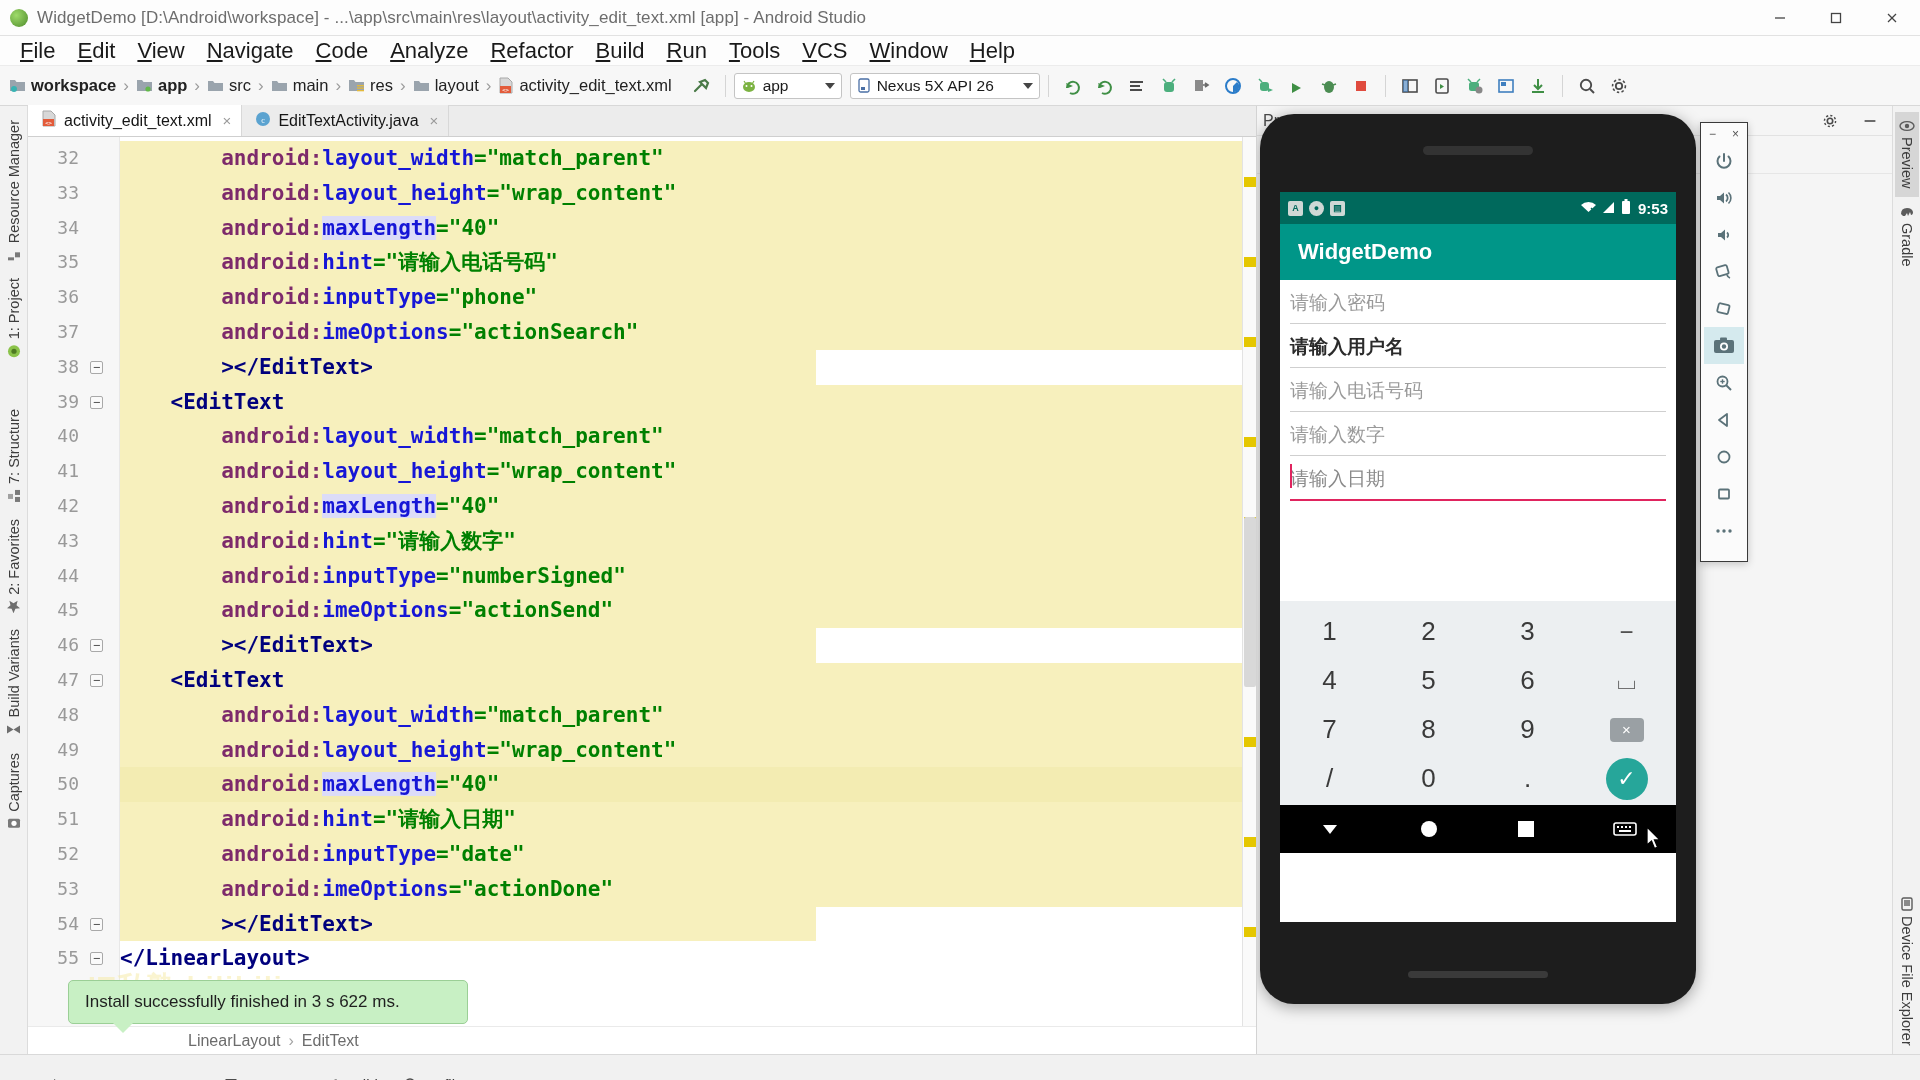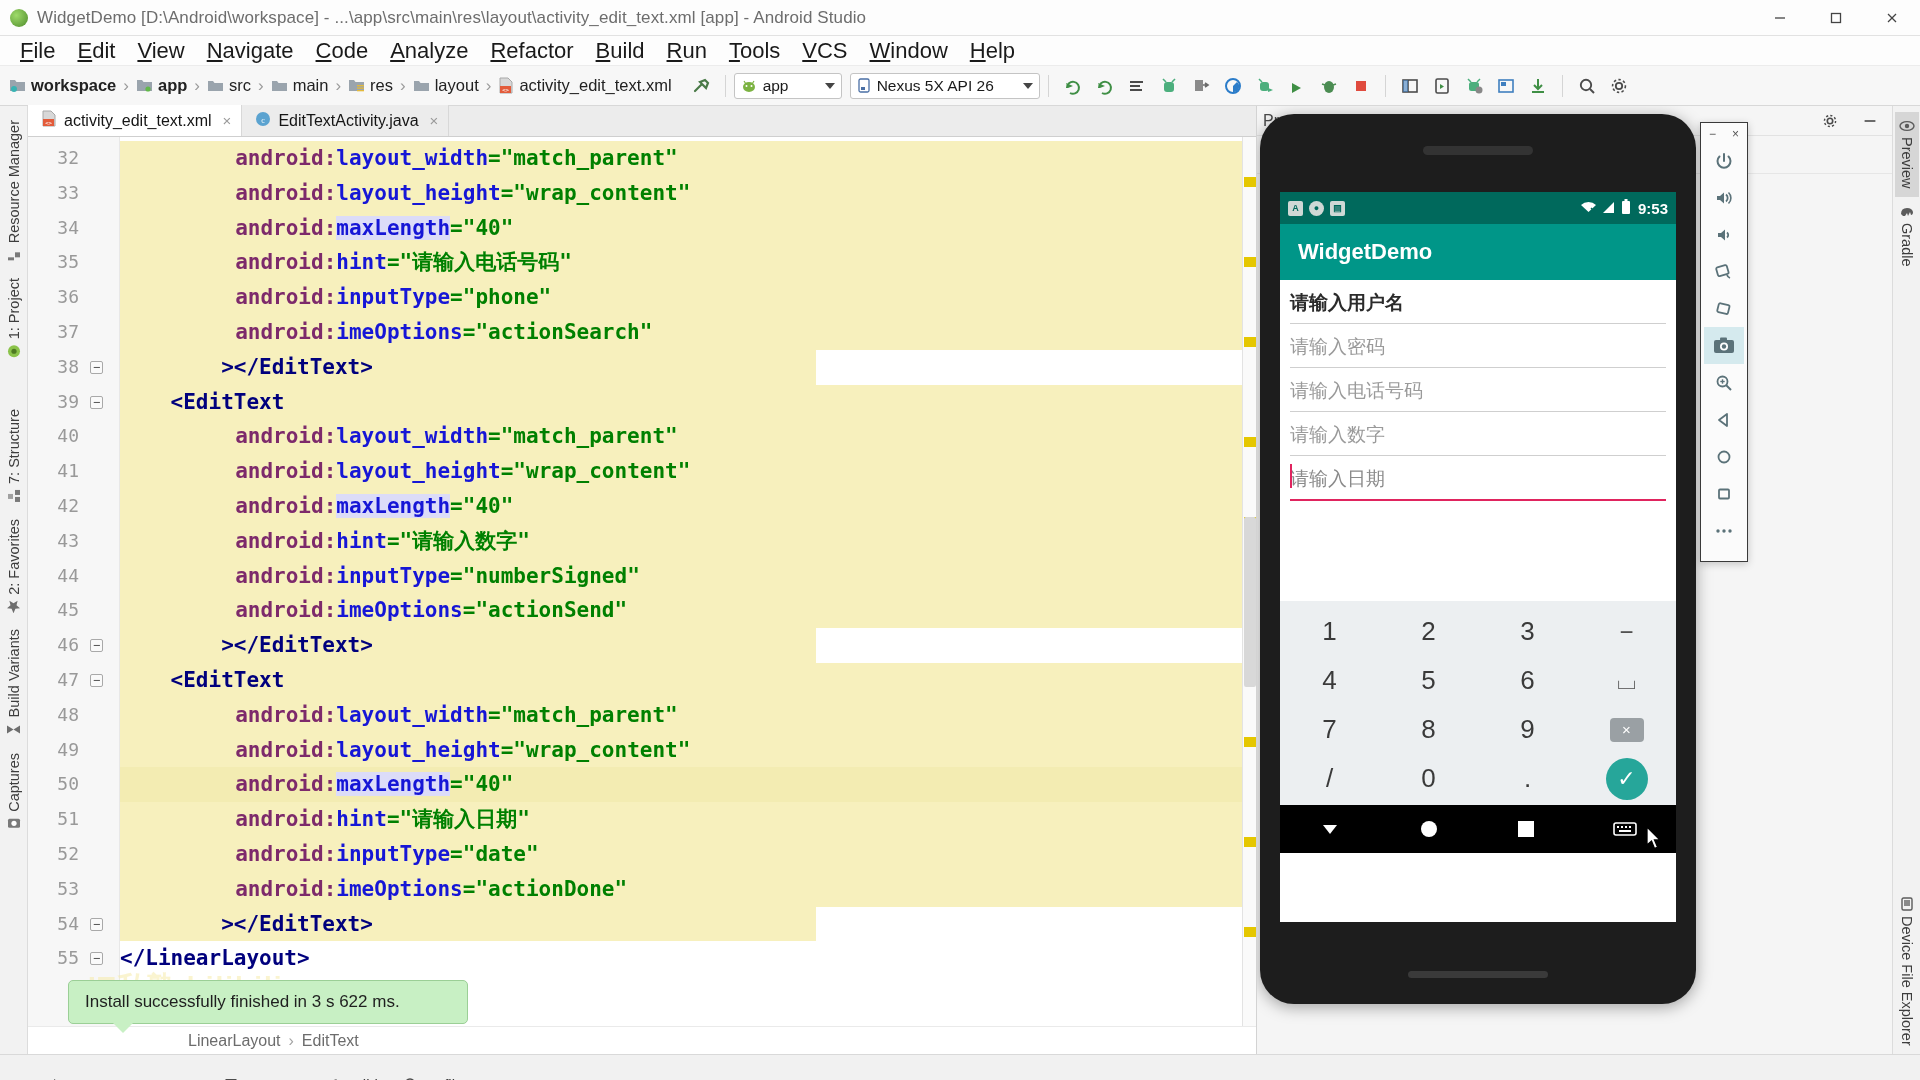--- a/index.html
+++ b/index.html
@@ -108,21 +108,21 @@
   .code-scroll { flex: 1; position: relative; overflow: hidden; background: #fff; }
   .code-lines { padding-top: 4px; position: relative; }
   .cline {
     height: 34.8px; line-height: 34.8px; white-space: pre;
     font-family: "DejaVu Sans Mono", monospace; font-size: 21px; font-weight: bold;
     background: #f7f0bd;
   }
   .cline.plain { background: transparent; }
   .cline.half { background: linear-gradient(to right, #f7f0bd 0 62%, transparent 62%); }
   .cline.cur { background: #f3ecb2; }
-  .tk-attr { color: #7d2a6b; margin-left: 14px; }
+  .tk-attr { color: #7d2a6b; }
   .tk-attr2 { color: #1616d6; }
   .tk-eq  { color: #008000; }
   .tk-str { color: #008000; }
   .tk-tag { color: #00007d; }
   .hl { background: #dcdcf8; }
 
   
   .markerbar {
     width: 14px; flex: none; background: #fafafa; border-left: 1px solid #e3e3e3;
     position: relative;
@@ -746,22 +746,22 @@
                 </span>
                 <span style="font-weight:bold;margin-left:2px">9:53</span>
               </span>
             </div>
 
             <div class="and-appbar">
               <span>WidgetDemo</span>
             </div>
 
             <div class="and-content" id="andfields">
+                <div class="and-field"><span>请输入密码</span></div>
                 <div class="and-field focused-prev"><span>请输入用户名</span></div>
-                <div class="and-field"><span>请输入密码</span></div>
                 <div class="and-field"><span>请输入电话号码</span></div>
                 <div class="and-field"><span>请输入数字</span></div>
                 <div class="and-field active"><span class="caret"></span><span>请输入日期</span></div>
               </div>
             <div class="and-gap"></div>
 
             <div class="and-keyboard" id="keyboard">
                 <div class="kb-row">
                   <div class="kb-key">
                     <span>1</span>

